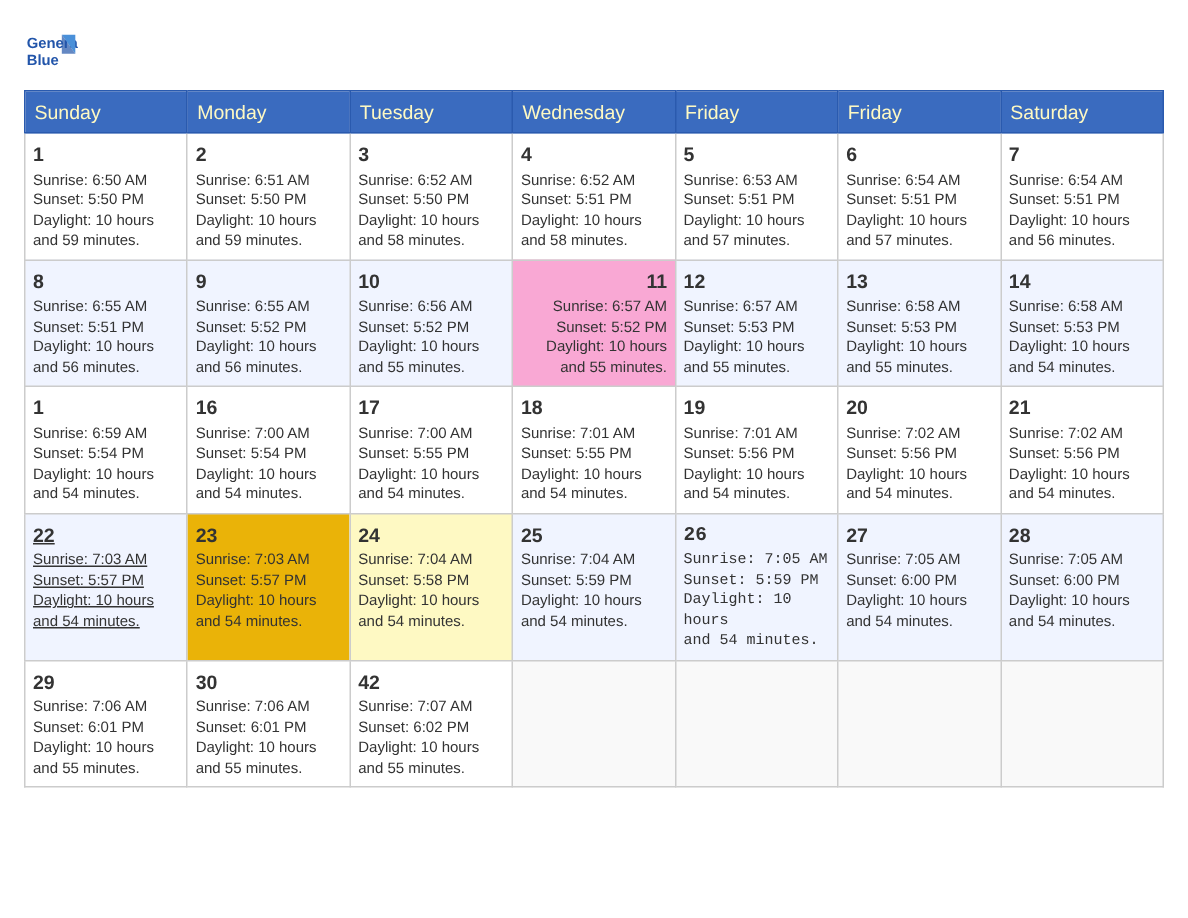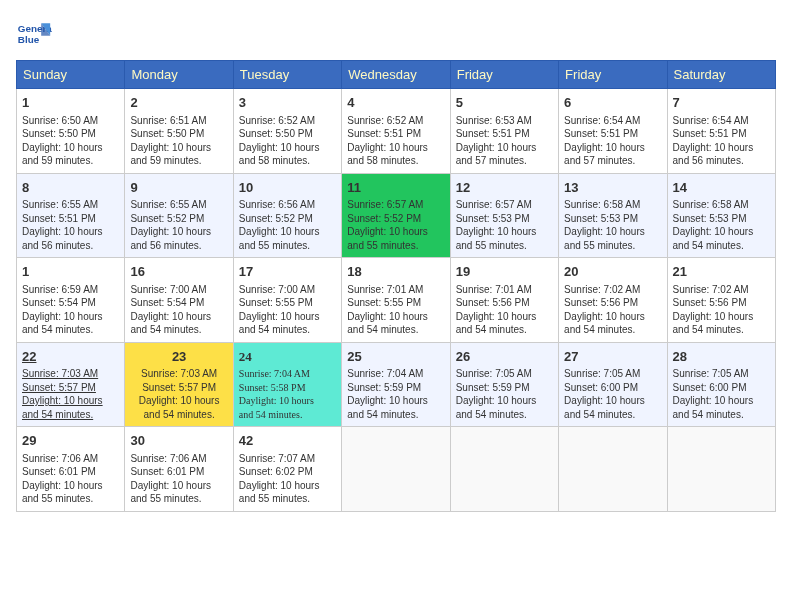--- a/index.html
+++ b/index.html
@@ -175,21 +175,21 @@
 Daylight: 10 hours
 and 56 minutes.</div>
         </td>
         <td style="background: rgb(240, 244, 255);">
           <span class="day-num">10</span>
           <div class="day-info" style="white-space: pre-line;">Sunrise: 6:56 AM
 Sunset: 5:52 PM
 Daylight: 10 hours
 and 55 minutes.</div>
         </td>
-        <td style="background: #22c55e;">
+        <td style="background: #f9a8d4; text-align: right;">
           <span class="day-num">11</span>
           <div class="day-info" style="white-space: pre-line;">Sunrise: 6:57 AM
 Sunset: 5:52 PM
 Daylight: 10 hours
 and 55 minutes.</div>
         </td>
         <td style="background: rgb(240, 244, 255);">
           <span class="day-num">12</span>
           <div class="day-info" style="white-space: pre-line;">Sunrise: 6:57 AM
 Sunset: 5:53 PM
@@ -263,42 +263,42 @@
         </td>
       </tr>
       <tr>
         <td style="background: rgb(240, 244, 255); text-decoration: underline;">
           <span class="day-num">22</span>
           <div class="day-info" style="white-space: pre-line;">Sunrise: 7:03 AM
 Sunset: 5:57 PM
 Daylight: 10 hours
 and 54 minutes.</div>
         </td>
-        <td style="background: #fde047; text-align: center;">
+        <td style="background: #eab308;">
           <span class="day-num">23</span>
           <div class="day-info" style="white-space: pre-line;">Sunrise: 7:03 AM
 Sunset: 5:57 PM
 Daylight: 10 hours
 and 54 minutes.</div>
         </td>
-        <td style="background: #5eead4; font-family: Liberation Serif, serif;">
+        <td style="background: #fef9c3;">
           <span class="day-num">24</span>
           <div class="day-info" style="white-space: pre-line;">Sunrise: 7:04 AM
 Sunset: 5:58 PM
 Daylight: 10 hours
 and 54 minutes.</div>
         </td>
         <td style="background: rgb(240, 244, 255); margin-top: 31px;">
           <span class="day-num">25</span>
           <div class="day-info" style="white-space: pre-line;">Sunrise: 7:04 AM
 Sunset: 5:59 PM
 Daylight: 10 hours
 and 54 minutes.</div>
         </td>
-        <td style="background: rgb(240, 244, 255);">
+        <td style="background: rgb(240, 244, 255); font-family: Liberation Mono, monospace;">
           <span class="day-num">26</span>
           <div class="day-info" style="white-space: pre-line;">Sunrise: 7:05 AM
 Sunset: 5:59 PM
 Daylight: 10 hours
 and 54 minutes.</div>
         </td>
         <td style="background: rgb(240, 244, 255);">
           <span class="day-num">27</span>
           <div class="day-info" style="white-space: pre-line;">Sunrise: 7:05 AM
 Sunset: 6:00 PM

